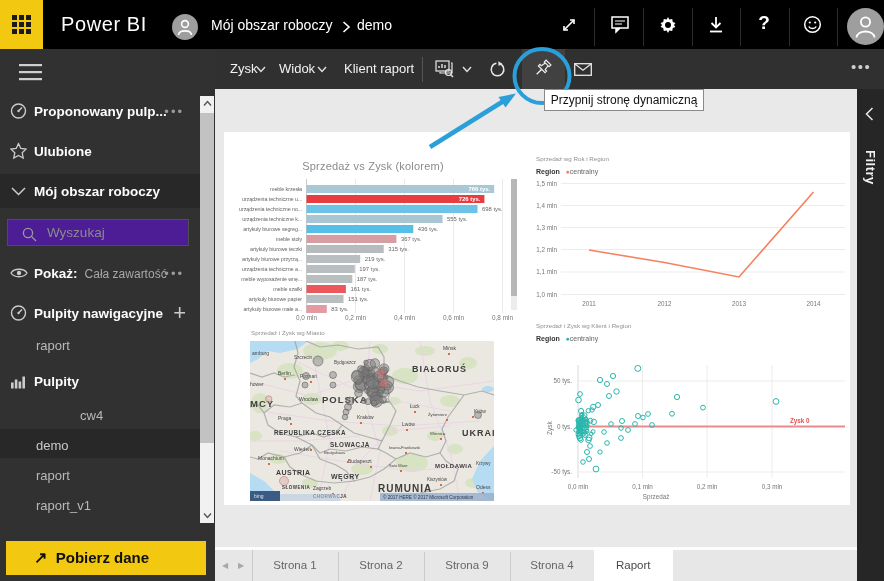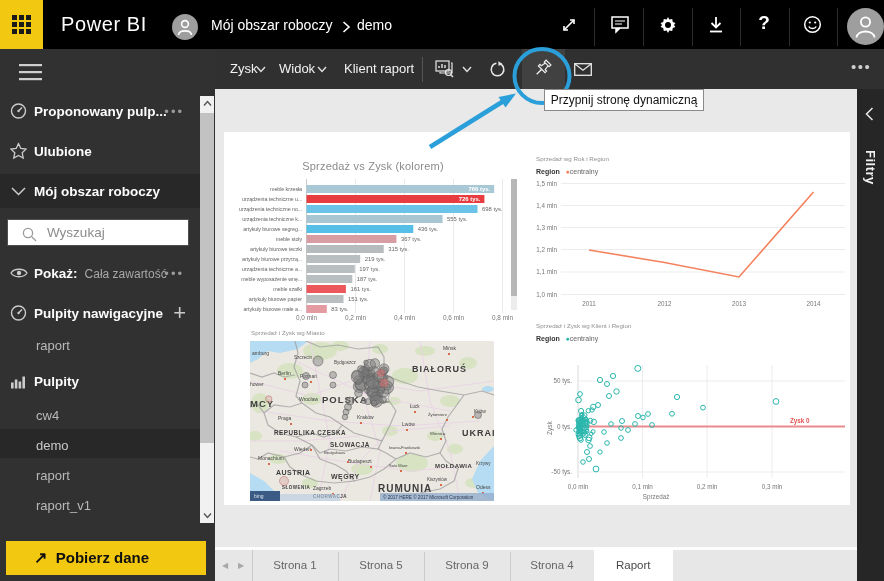--- a/index.html
+++ b/index.html
@@ -19,21 +19,21 @@
 
 #sidebar { left:0; top:49px; width:215px; height:532px; background:#313131; }
 .navrow { position:absolute; left:0; width:200px; height:34px; color:#fff; }
 .navrow .lbl { position:absolute; left:34px; top:50%; transform:translateY(-50%);
   font-size:13.5px; font-weight:bold; color:#fcfcfc; white-space:nowrap; }
 .navrow .sub { position:absolute; left:36px; top:50%; transform:translateY(-50%);
   font-size:13px; font-weight:normal; color:#b9b9b9; white-space:nowrap; }
 .navrow .ico { position:absolute; left:10px; top:50%; transform:translateY(-50%); width:17px; height:17px; }
 .dots { position:absolute; right:16px; top:50%; transform:translateY(-50%);
   color:#9a9a9a; font-size:13px; letter-spacing:2px; }
-#searchbox { left:7px; top:219px; width:182px; height:27px; background:#ffffff;
+#searchbox { left:7px; top:219px; width:182px; height:27px; background:#4c1d95;
   border:1px solid #4f4f4f; }
 #searchbox span { position:absolute; left:39px; top:5px; font-size:13.5px; color:#8b8b8b; }
 
 #sscroll { left:200px; top:96px; width:14px; height:427px; background:#f1f1f1; }
 #sthumb { left:0px; top:17px; width:14px; height:330px; background:#c2c2c2; position:absolute; }
 #getdata { left:6px; top:541px; width:200px; height:34px; background:#f3c811;
   color:#101010; font-size:15px; font-weight:bold; text-align:left; padding-left:28px; line-height:34px; }
 
 #toolbar { left:215px; top:49px; width:669px; height:40px; background:#303030; }
 .tbtxt { top:49px; height:40px; line-height:40px; color:#f2f2f2; font-size:13px; }
@@ -266,21 +266,21 @@
     <svg class="ico" viewBox="0 0 17 17">
         <g fill="#ccc">
           <rect x="1" y="10" width="2.6" height="6"></rect>
           <rect x="4.8" y="7" width="2.6" height="9"></rect>
           <rect x="8.6" y="9" width="2.6" height="7"></rect>
           <rect x="12.4" y="4" width="2.6" height="12"></rect>
         </g>
       </svg>
     <span class="lbl">Pulpity</span>
   </div>
-  <div class="abs navrow" style="top:398px;">
+  <div class="abs navrow" style="top:398px;margin-left:44px;">
       <span class="sub">cw4</span>
     </div>
   <div class="abs" style="left:0; top:429px; width:200px; height:29px; background:#282828;"></div>
   <div class="abs navrow" style="top:428px;">
       <span class="sub" style="color:#c9c9c9;">demo</span>
     </div>
   <div class="abs navrow" style="top:458px;">
       <span class="sub">raport</span>
     </div>
   <div class="abs navrow" style="top:488px;">
@@ -694,21 +694,21 @@
       <text x="133" y="157.8" font-size="4.6" fill="#2c3a52">© 2017 HERE  © 2017 Microsoft Corporation</text>
   </svg>
 
   <div class="abs" id="tabstrip"></div>
   <div class="abs" id="tabbar">
     <span class="tnav" style="left:7px;">◀</span>
     <span class="tnav" style="left:23px;">▶</span>
     <div class="tabsep" style="left:37px; top:0; height:31.5px;"></div>
     <div class="tab" style="left:37px; width:86px;">Strona 1</div>
     <div class="tabsep" style="left:123px;"></div>
-    <div class="tab" style="left:123px; width:86px;">Strona 5</div>
+    <div class="tab" style="left:123px; width:86px;">Strona 2</div>
     <div class="tabsep" style="left:209px;"></div>
     <div class="tab" style="left:209px; width:86px;">Strona 9</div>
     <div class="tabsep" style="left:295px;"></div>
     <div class="tab" style="left:295px; width:84px;">Strona 4</div>
     <div class="tab" id="tabraport">Raport</div>
   </div>
 
   <svg class="abs" id="annot" width="884" height="581">
     <ellipse cx="542" cy="76" rx="27.5" ry="27" fill="none" stroke="#2b9fd9" stroke-width="4"></ellipse>
     <line x1="430" y1="147" x2="506" y2="99.5" stroke="#2b9fd9" stroke-width="4.6"></line>

